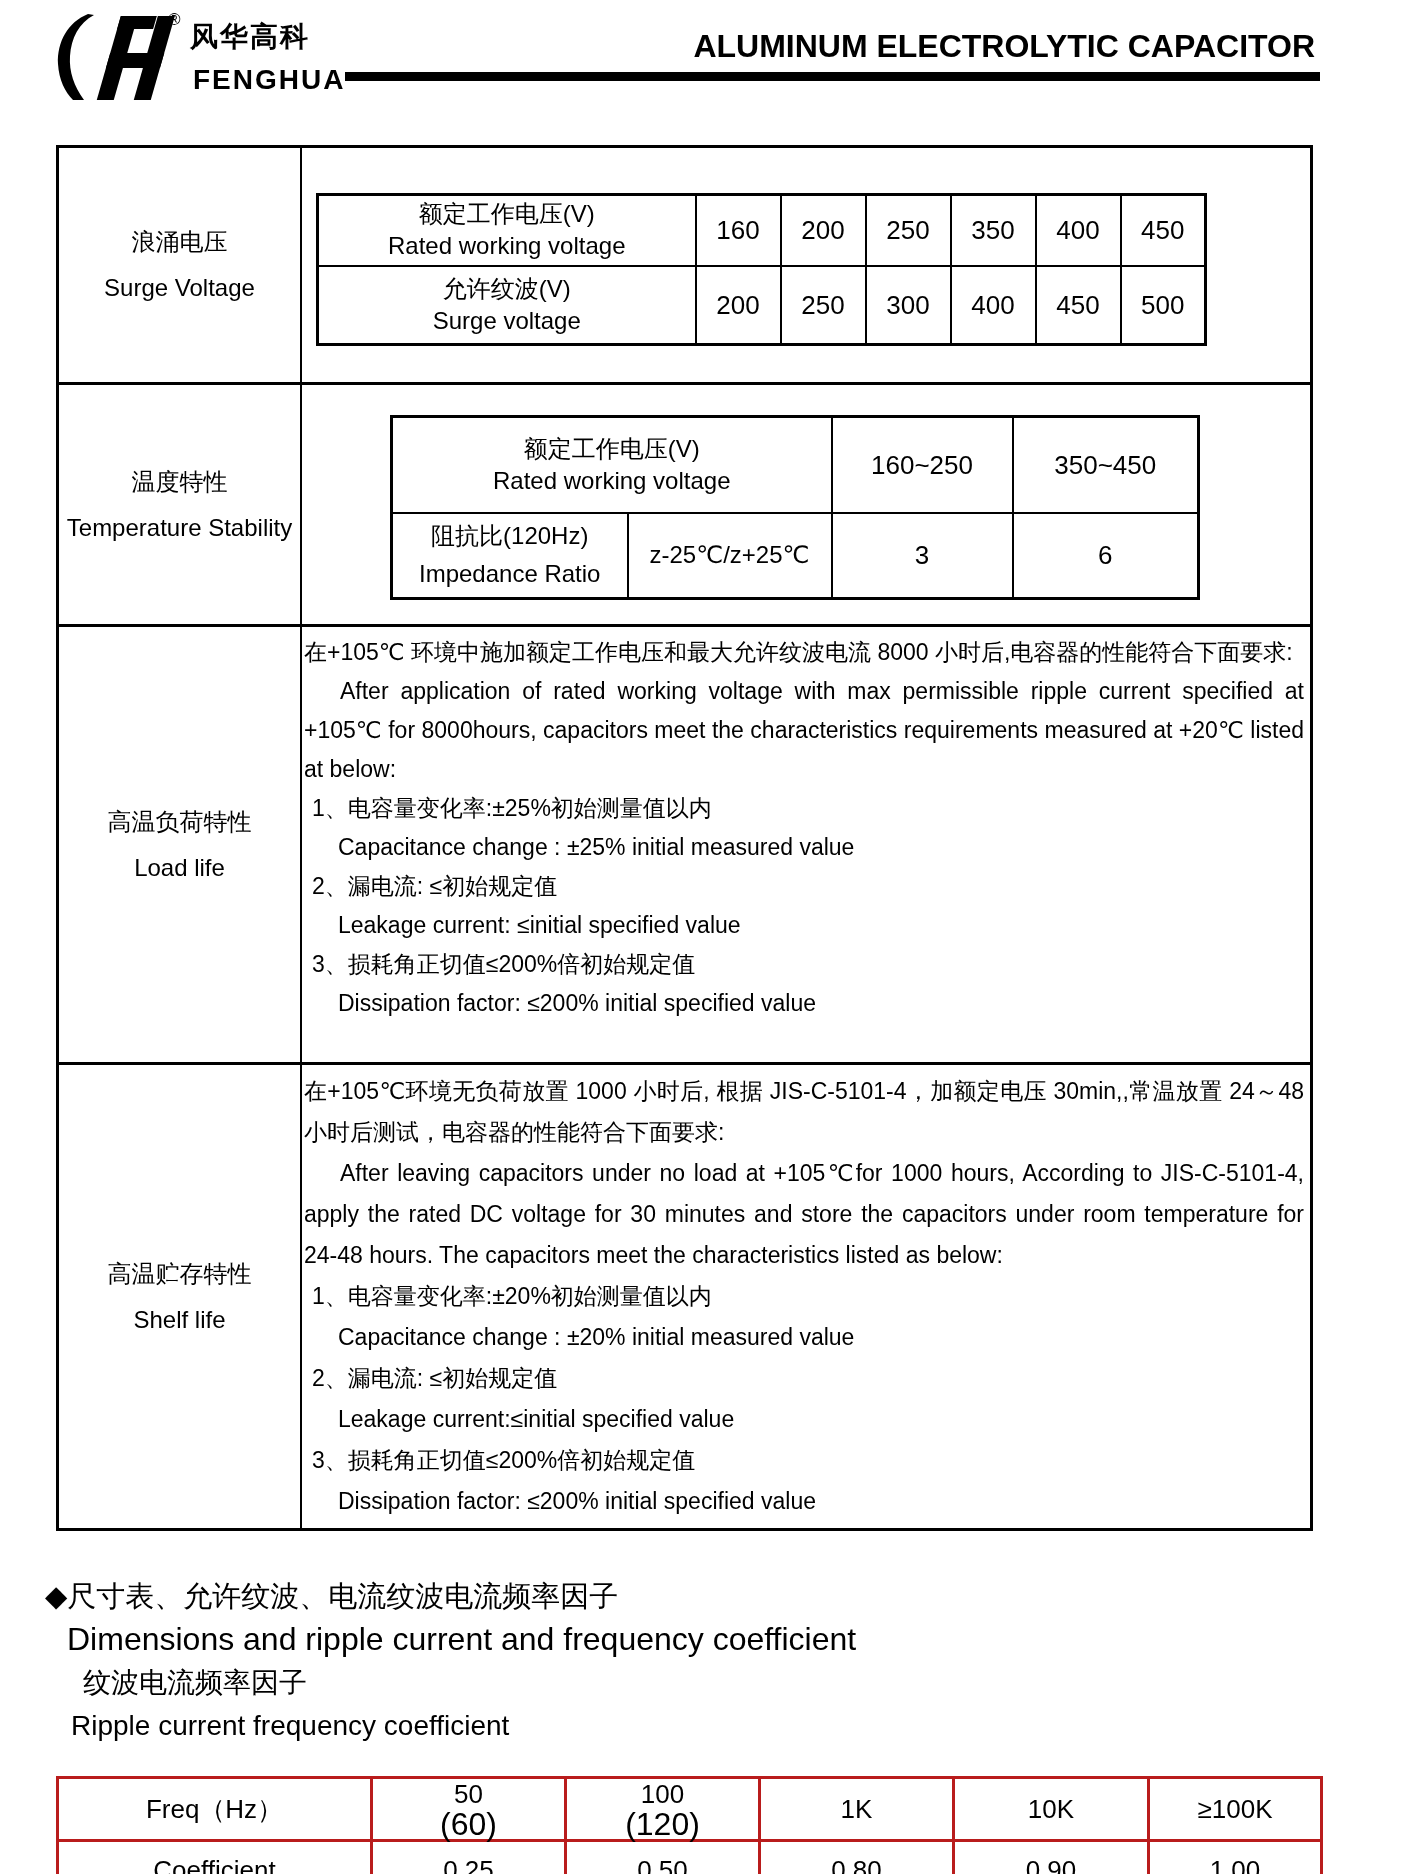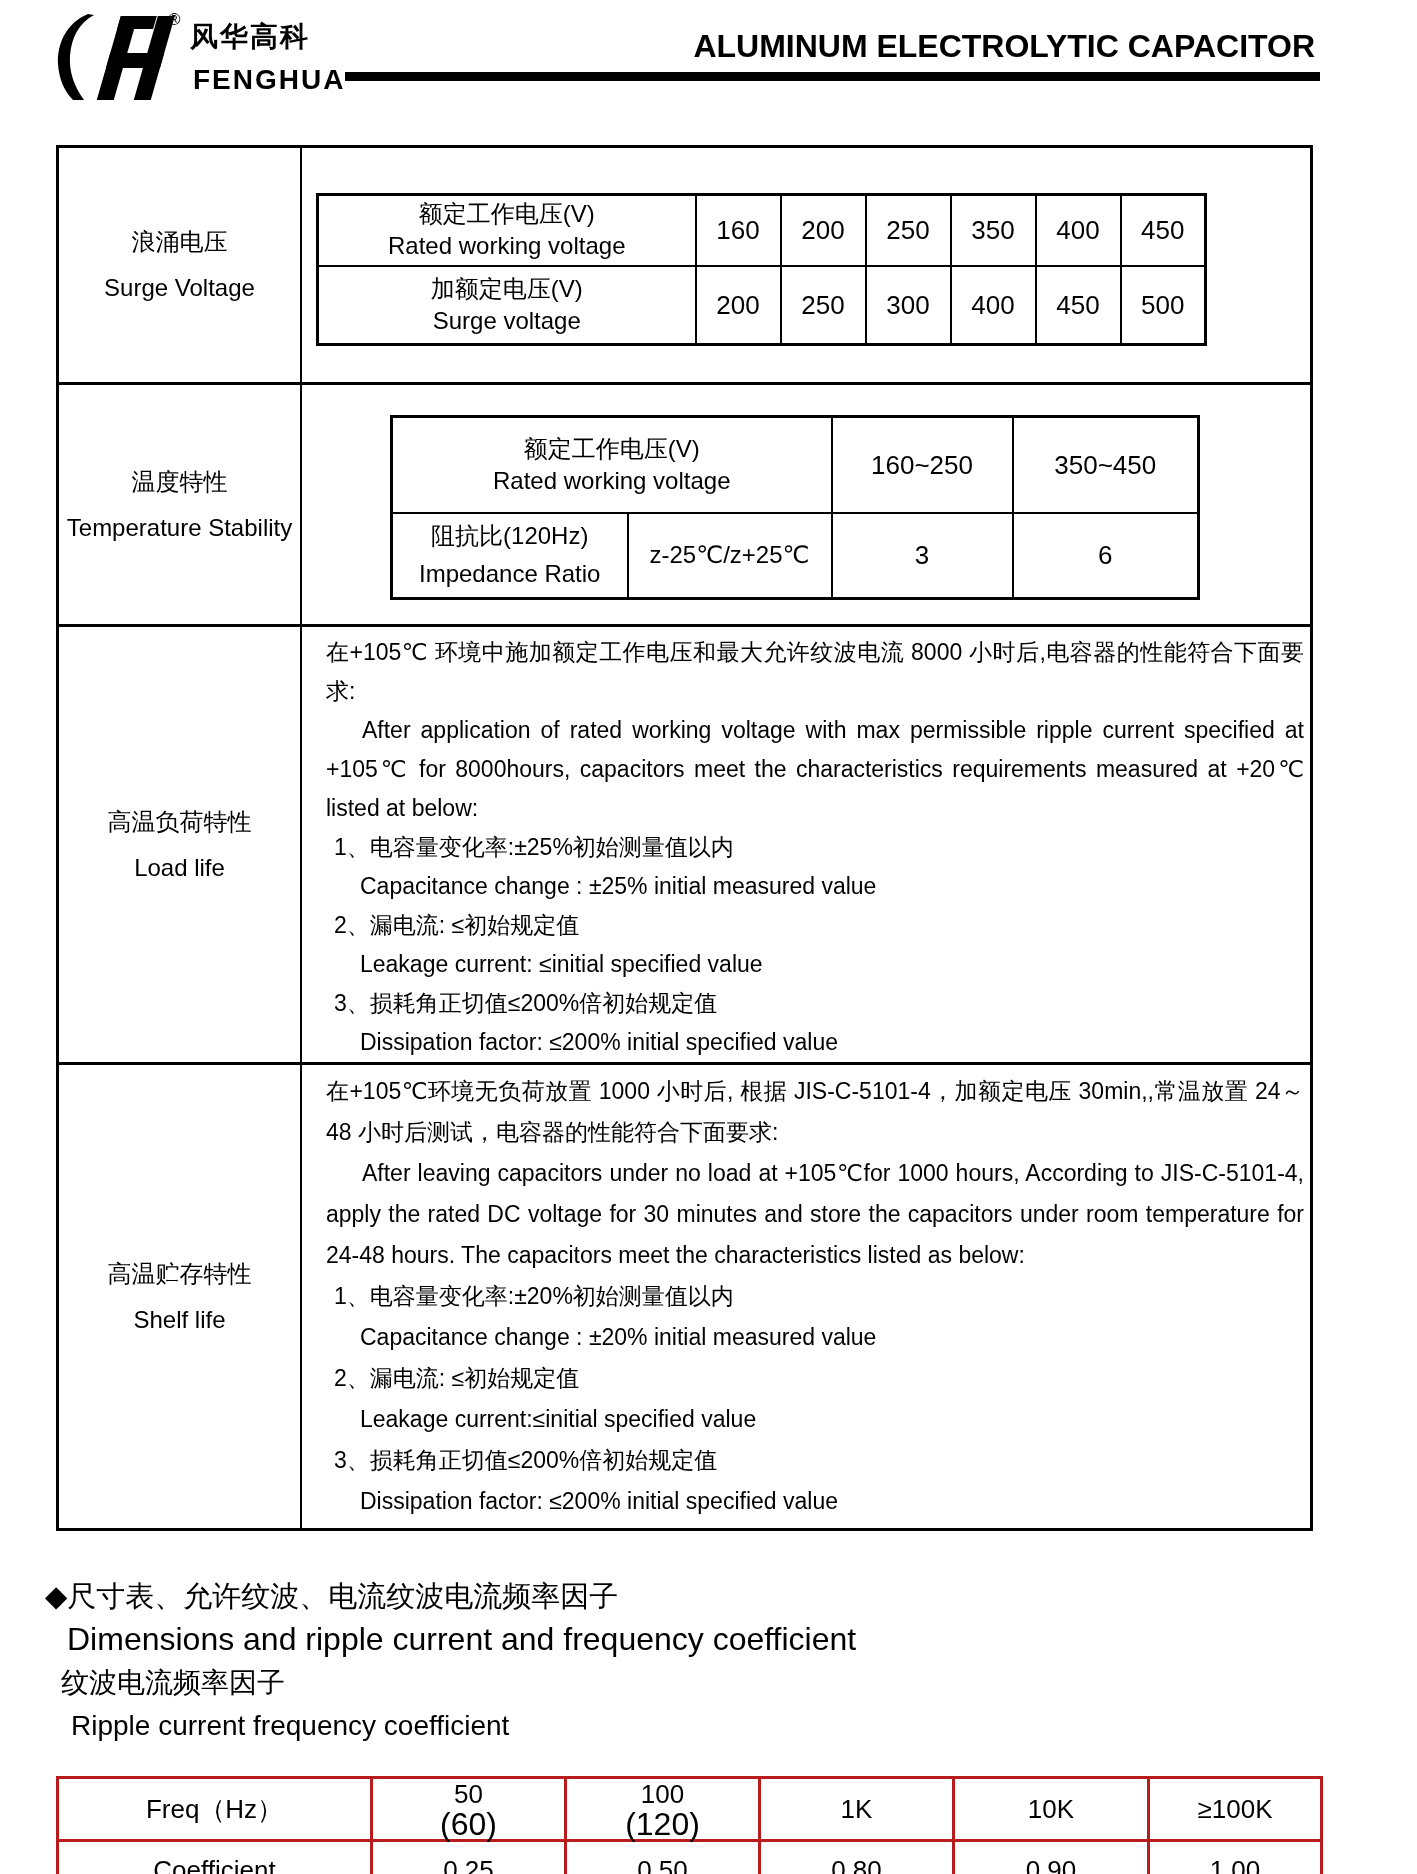--- a/index.html
+++ b/index.html
@@ -40,32 +40,32 @@
   table.mini td.val { font-size:26px; }
   .surge-mini { margin:45px 0 0 14px; width:890px; }
   .surge-mini tr.r1 { height:71px; }
   .surge-mini tr.r2 { height:79px; }
   .temp-mini { margin:30px 0 0 88px; width:807px; }
   .temp-mini tr.r1 { height:96px; }
   .temp-mini tr.r2 { height:86px; }
   .temp-mini td.imp { line-height:38px; }
 
   
-  .life-text { padding:6px 6px 0 24px; font-size:23px; text-align:justify; }
+  .life-text { padding:6px 6px 0 2px; font-size:23px; text-align:justify; }
   .row-load  .life-text { line-height:39px; }
   .row-shelf .life-text { line-height:41px; }
   .intro-en { text-indent:36px; }
   .item-cn { margin-left:8px; text-align:left; }
   .item-en { margin-left:34px; text-align:left; }
 
   
   .section-heading { position:absolute; left:45px; top:1575px; }
   .sh-cn  { font-size:29px; line-height:43px; }
   .sh-en  { font-size:32px; line-height:43px; margin-left:22px; }
-  .sh-cn2 { font-size:28px; line-height:43px; margin-left:16px; }
+  .sh-cn2 { font-size:28px; line-height:43px; margin-left:38px; }
   .sh-en2 { font-size:28px; line-height:43px; margin-left:26px; }
 
   
   .freq-table { position:absolute; left:56px; top:1776px; border-collapse:collapse; border:3px solid #000; table-layout:fixed; }
   .freq-table td { border:3px solid #b91c1c; text-align:center; vertical-align:middle; font-size:26px; line-height:30px; }
   .freq-table tr { height:58px; }
   .freq-sub { font-size:32px; }
 </style>
 </head>
 <body>
@@ -119,21 +119,21 @@
             </td>
             <td class="val">160</td>
             <td class="val">200</td>
             <td class="val">250</td>
             <td class="val">350</td>
             <td class="val">400</td>
             <td class="val">450</td>
           </tr>
           <tr class="r2">
             <td>
-              <div>加额定电压(V)</div>
+              <div>允许纹波(V)</div>
               <div>Surge voltage</div>
             </td>
             <td class="val">200</td>
             <td class="val">250</td>
             <td class="val">300</td>
             <td class="val">400</td>
             <td class="val">450</td>
             <td class="val">500</td>
           </tr>
         </tbody>

